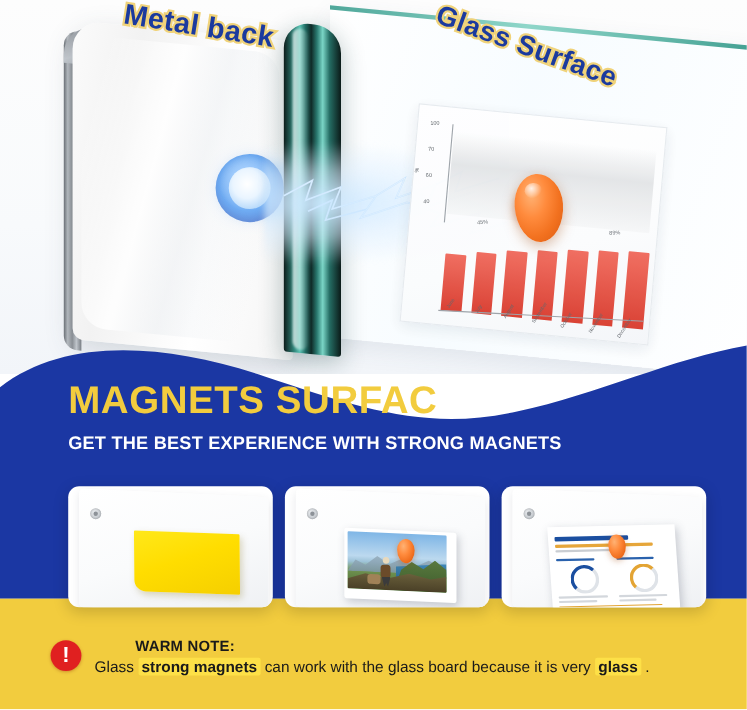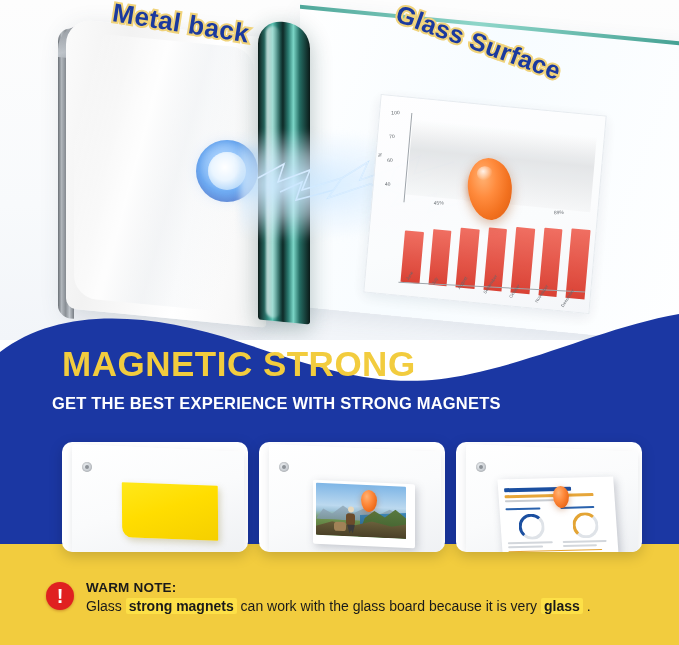--- a/index.html
+++ b/index.html
@@ -237,21 +237,21 @@
   }
   #blue-band svg{display:block;}
 
   #headline{
     position:absolute;left:62px;top:344px;
     font-size:35px;font-weight:bold;letter-spacing:.5px;
     color:#f2cc3e;
     z-index:5;white-space:nowrap;
   }
   #subheadline{
-    position:absolute;left:52px;top:394px;
+    position:absolute;left:62px;top:394px;
     font-size:16.5px;font-weight:bold;letter-spacing:.2px;
     color:#ffffff;
     z-index:5;white-space:nowrap;
   }
 
   
   #yellow-band{
     position:absolute;left:0;top:544px;width:679px;height:101px;
     background:#f2cc3e;
   }
@@ -395,21 +395,21 @@
     background:#e02020;
     display:flex;align-items:center;justify-content:center;
     margin-top:2px;
     box-shadow:0 1px 3px rgba(120,0,0,.3);
   }
   #warn-icon span{
     color:#fff;font-size:20px;font-weight:bold;line-height:1;
     margin-top:-1px;
   }
   .warn-text{color:#1a1a1a;}
-  #warn-title{font-size:13.5px;font-weight:bold;letter-spacing:.2px;}
+  #warn-title{font-size:13.5px;font-weight:bold;letter-spacing:.2px;margin-left:37px;}
   #warn-body{font-size:14px;margin-top:3px;white-space:nowrap;}
   .hl{
     background:#fde047;padding:0 3px;border-radius:2px;font-weight:bold;
   }
 </style>
 </head>
 <body>
 
 <div id="page">
 
@@ -498,21 +498,21 @@
   <div id="blue-band">
     <svg width="679" height="250" viewBox="0 0 679 250">
       <path d="M0,52
                C 60,6 150,12 240,42
                C 330,72 390,92 470,74
                C 545,58 610,26 679,14
                L679,244 L0,244 Z" fill="#1b37a3"></path>
     </svg>
   </div>
 
-  <div id="headline">MAGNETIC STRONG</div>
+  <div id="headline">MAGNETS SURFAC</div>
   <div id="subheadline">GET THE BEST EXPERIENCE WITH STRONG MAGNETS</div>
 
   <div class="card" id="card-1">
     <div class="board"></div>
     <div class="board-clip"></div>
     <div class="sticky"></div>
   </div>
 
   <div class="card" id="card-2">
     <div class="board"></div>

